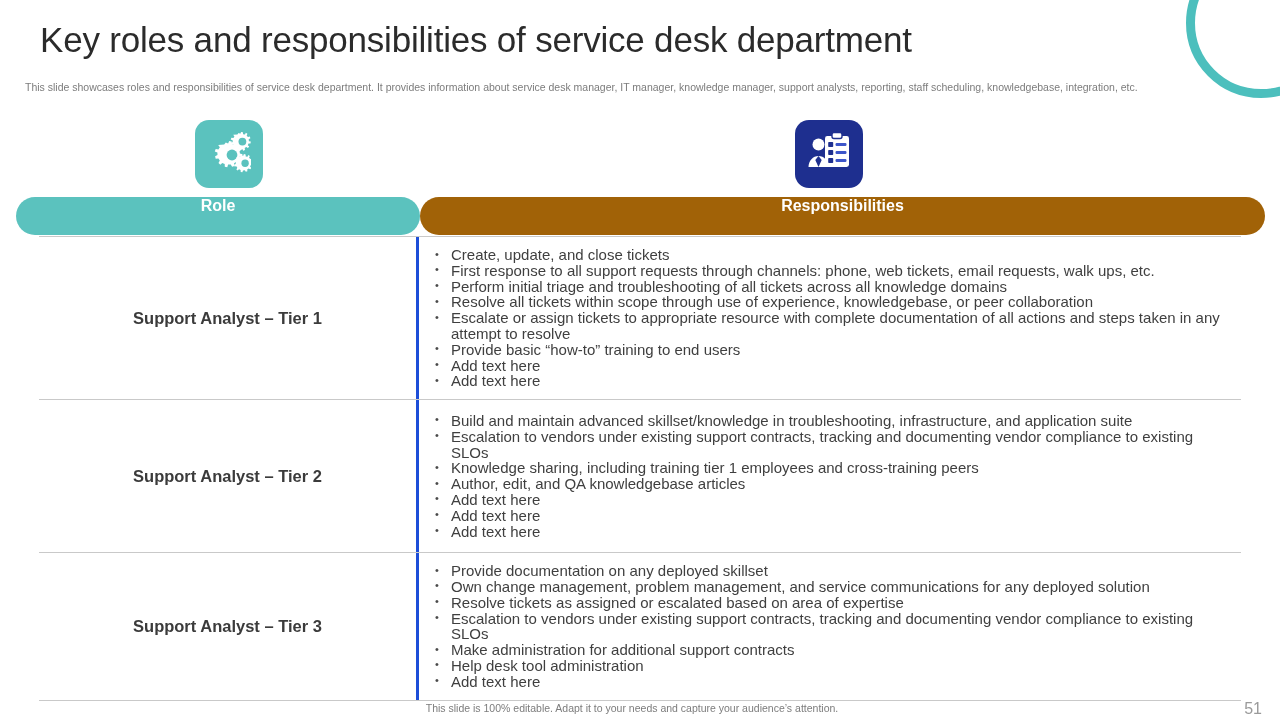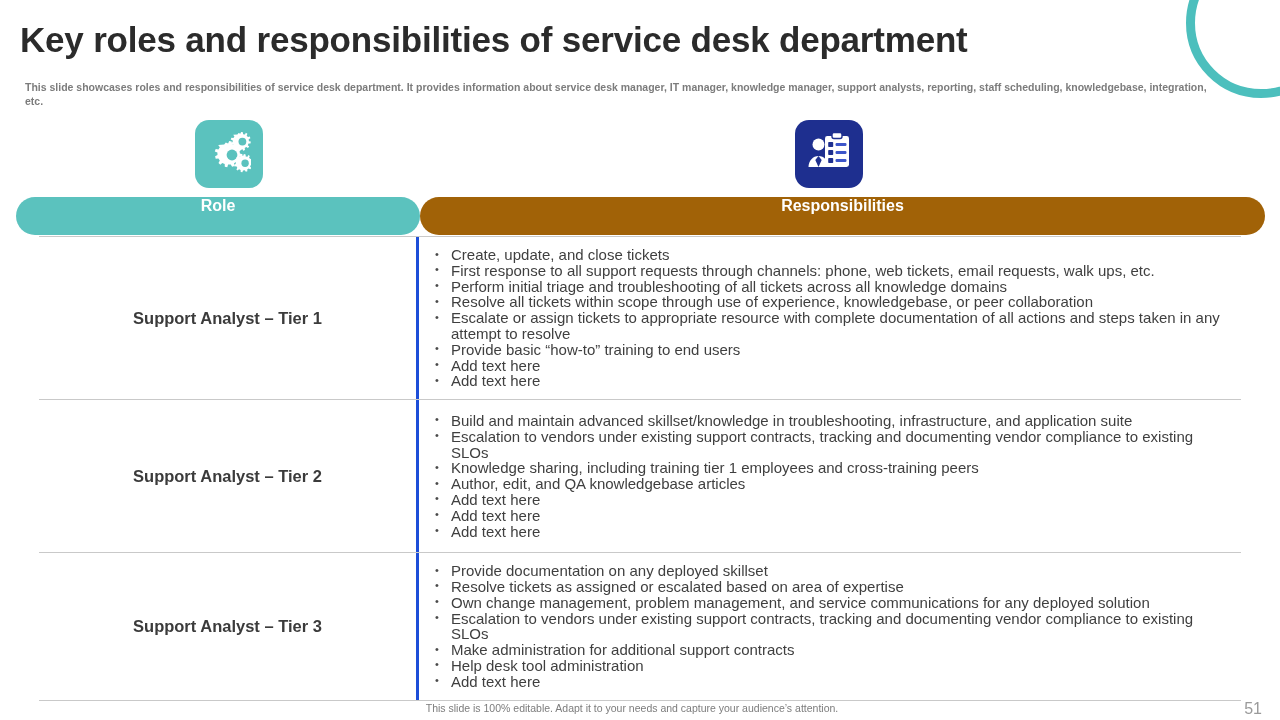--- a/index.html
+++ b/index.html
@@ -25,38 +25,37 @@
     width: 150px;
     height: 150px;
     border-radius: 50%;
     border: 9px solid #4CBFBD;
     pointer-events: none;
   }
 
   
   .title {
     position: absolute;
-    left: 20px;
+    left: 40px;
     top: 18px;
     font-size: 35px;
     line-height: 44px;
-    font-weight: 700;
+    font-weight: 400;
     color: #2b2b2b;
     letter-spacing: -0.2px;
     white-space: nowrap;
   }
   .subtitle {
     position: absolute;
     left: 25px;
     top: 80px;
     width: 1195px;
     font-size: 10.5px;
     line-height: 14px;
     color: #7c7c7c;
-    font-weight: bold;
   }
 
   
   .icon-tile {
     position: absolute;
     width: 68px;
     height: 68px;
     border-radius: 14px;
     display: flex;
     align-items: center;
@@ -241,22 +240,22 @@
           <li>Add text here</li>
         </ul>
       </div>
     </div>
 
     <div class="row row-3">
       <div class="cell-role">Support Analyst – Tier 3</div>
       <div class="cell-resp">
         <ul class="bullets">
           <li>Provide documentation on any deployed skillset</li>
+          <li>Own change management, problem management, and service communications for any deployed solution</li>
           <li>Resolve tickets as assigned or escalated based on area of expertise</li>
-          <li>Own change management, problem management, and service communications for any deployed solution</li>
           <li>Escalation to vendors under existing support contracts, tracking and documenting vendor compliance to existing SLOs</li>
           <li>Make administration for additional support contracts</li>
           <li>Help desk tool administration</li>
           <li>Add text here</li>
         </ul>
       </div>
     </div>
 
   </div>
 

